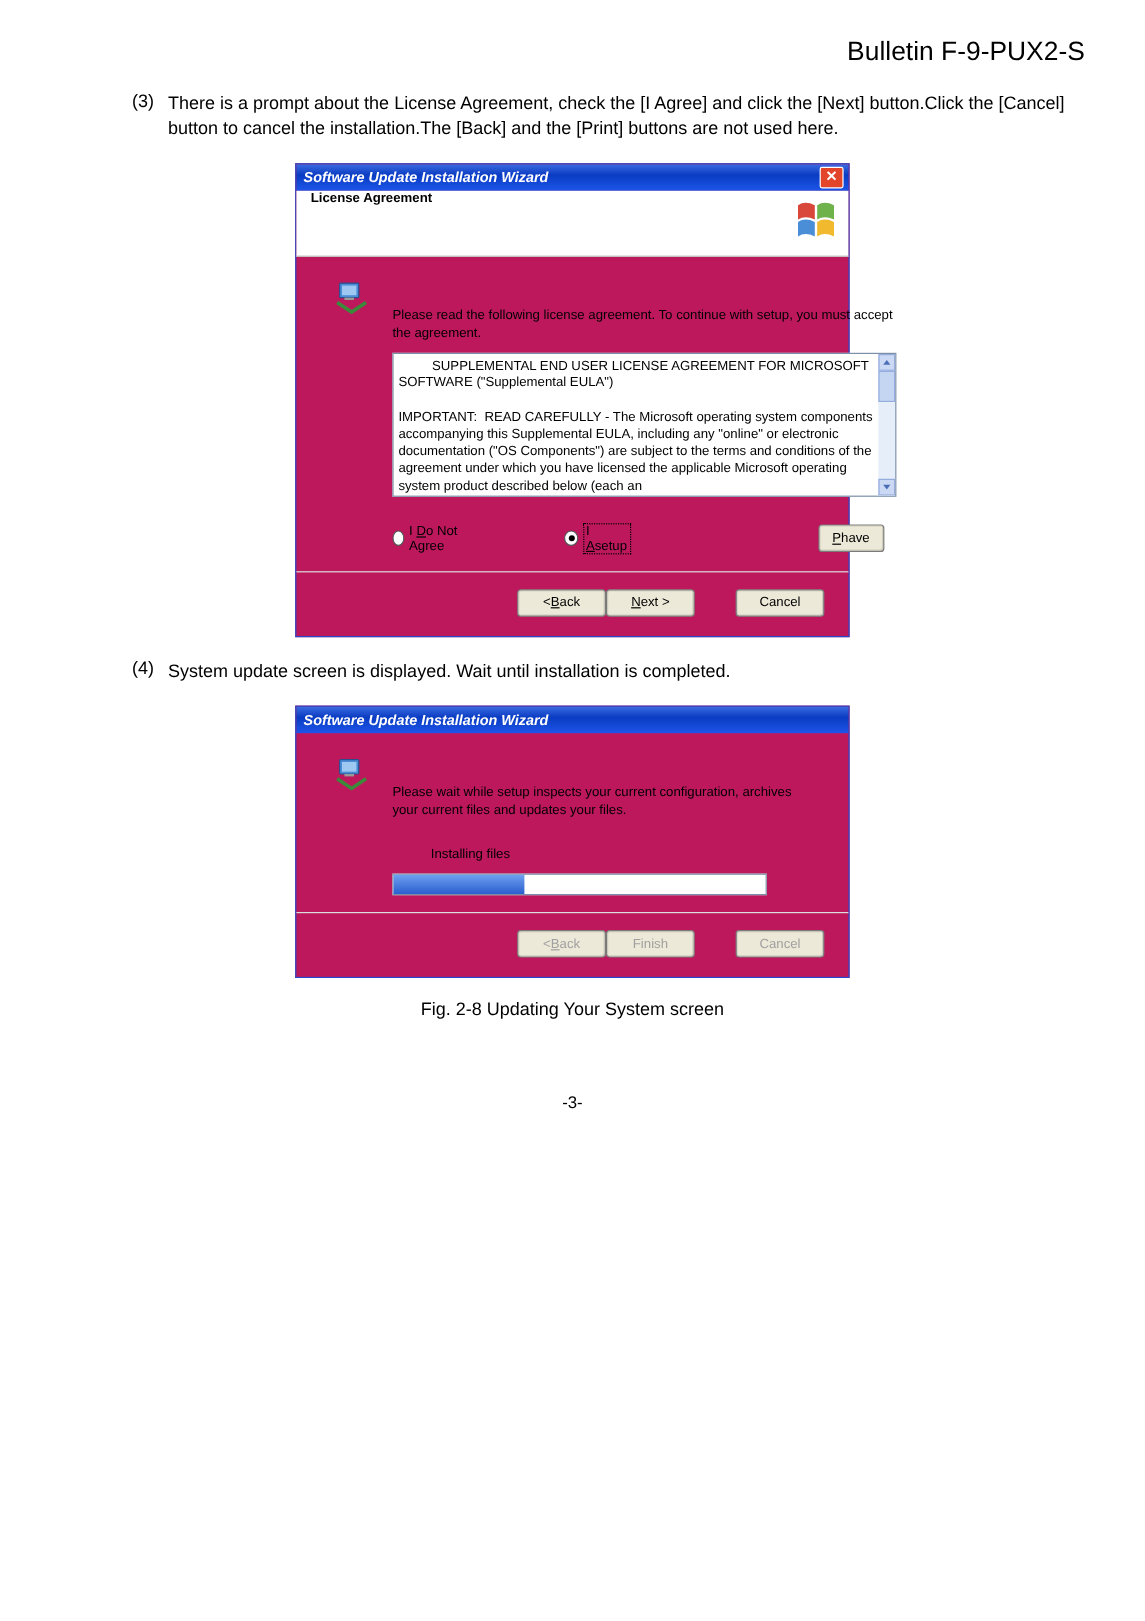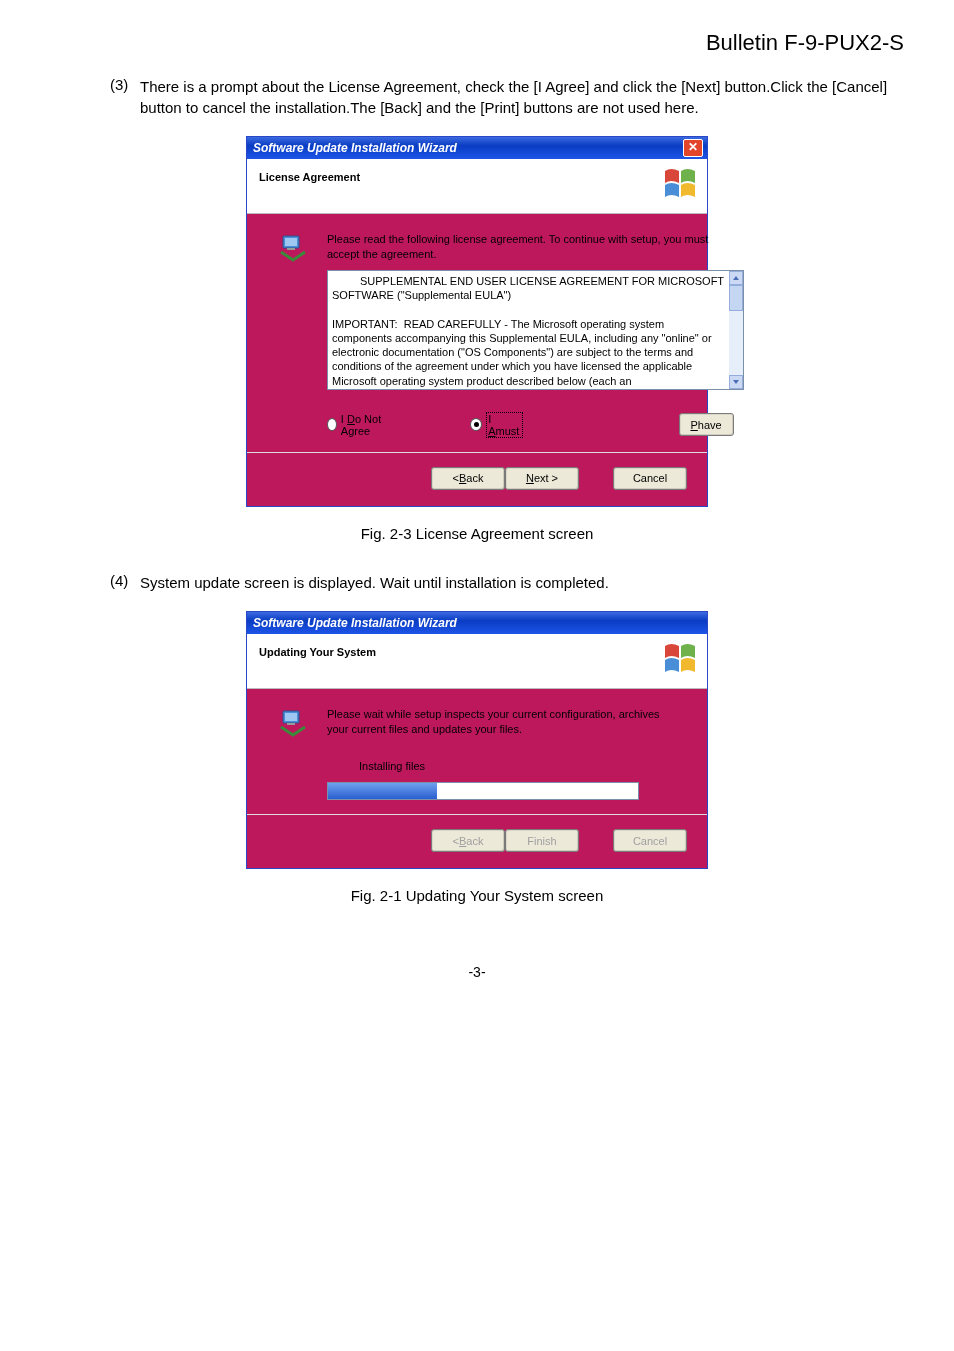--- a/index.html
+++ b/index.html
@@ -73,21 +73,21 @@
   }
   .header-area {
     background: #fff;
     border-bottom: 1px solid #bbb;
     height: 54px;
     position: relative;
   }
   .header-title {
     position: absolute;
     left: 12px;
-    top: 12px;
+    top: 0;
     font-weight: bold;
     font-size: 11px;
   }
   .win-flag {
     position: absolute;
     right: 6px;
     top: 6px;
     width: 40px;
     height: 40px;
   }
@@ -104,20 +104,21 @@
   .icon-box {
     width: 32px;
     height: 32px;
   }
   .main-col {
     flex: 1;
   }
   .intro-text {
     line-height: 1.35;
     margin-bottom: 8px;
+    margin-top: 24px;
   }
   .license-box {
     border: 1px solid #7a8fa8;
     background: #fff;
     padding: 3px 16px 3px 4px;
     position: relative;
     height: 112px;
     overflow: hidden;
     line-height: 1.3;
     font-size: 11px;
@@ -314,21 +315,21 @@
             </div>
             <div class="radio-row">
               <div class="radio-item">
                 <span class="radio-circle"></span>
                 <span><span>I </span><span class="underline-letter">D</span><span>o Not Agree</span></span>
               </div>
               <div class="radio-item">
                 <span class="radio-circle">
                     <span class="radio-dot"></span>
                   </span>
-                <span class="focus-box"><span>I </span><span class="underline-letter">A</span><span>must</span></span>
+                <span class="focus-box"><span>I </span><span class="underline-letter">A</span><span>setup</span></span>
               </div>
               <div style="flex:1"></div>
               <div class="btn" style="margin-right:10px;">
                   <span class="underline-letter">P</span>
                   <span>have</span>
                 </div>
             </div>
           </div>
         </div>
       </div>
@@ -343,40 +344,30 @@
               <span class="underline-letter">N</span>
               <span>ext &gt;</span>
             </div>
         </div>
         <div class="cancel-spacer"></div>
         <div class="btn">Cancel</div>
       </div>
     </div>
   </div>
 
-  <div class="caption">Fig. 2-3 License Agreement screen</div>
 
   <div class="step">
     <div class="step-num">(4)</div>
     <div class="step-text">System update screen is displayed.  Wait until installation is completed.</div>
   </div>
 
   <div class="dialog-wrap">
     <div class="dialog">
       <div class="titlebar">
         <span class="titlebar-text">Software Update Installation Wizard</span>
-      </div>
-      <div class="header-area">
-        <div class="header-title">Updating Your System</div>
-        <svg class="win-flag" viewBox="0 0 40 40">
-          <path d="M4 6 Q10 2 18 6 L18 18 Q10 14 4 18 Z" fill="#d9463a"></path>
-          <path d="M20 6 Q26 2 34 6 L34 18 Q26 14 20 18 Z" fill="#6fb24c"></path>
-          <path d="M4 20 Q10 16 18 20 L18 32 Q10 28 4 32 Z" fill="#4a8ed8"></path>
-          <path d="M20 20 Q26 16 34 20 L34 32 Q26 28 20 32 Z" fill="#f0b92e"></path>
-        </svg>
       </div>
       <div class="content-area">
         <div class="content-row">
           <div class="side-icon">
             <svg class="icon-box" viewBox="0 0 32 32">
               <rect x="6" y="4" width="16" height="12" rx="1" fill="#4a8ed8" stroke="#2a4f8a"></rect>
               <rect x="8" y="6" width="12" height="8" fill="#9ec7f2"></rect>
               <rect x="10" y="16" width="8" height="2" fill="#999"></rect>
               <path d="M4 20 L16 28 L28 20" stroke="#3a8a3a" stroke-width="3" fill="none"></path>
             </svg>
@@ -398,16 +389,16 @@
               <span>ack</span>
             </div>
           <div class="btn disabled">Finish</div>
         </div>
         <div class="cancel-spacer"></div>
         <div class="btn disabled">Cancel</div>
       </div>
     </div>
   </div>
 
-  <div class="caption">Fig. 2-1 Updating Your System screen</div>
+  <div class="caption">Fig. 2-8 Updating Your System screen</div>
 
   <div class="pagenum">-3-</div>
 </div>
 
 </body></html>

